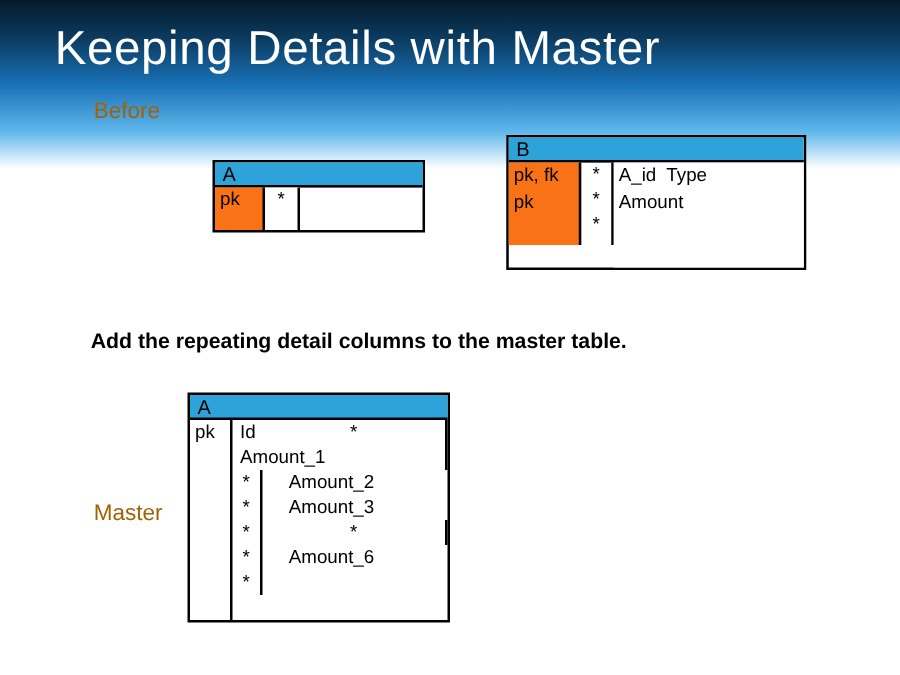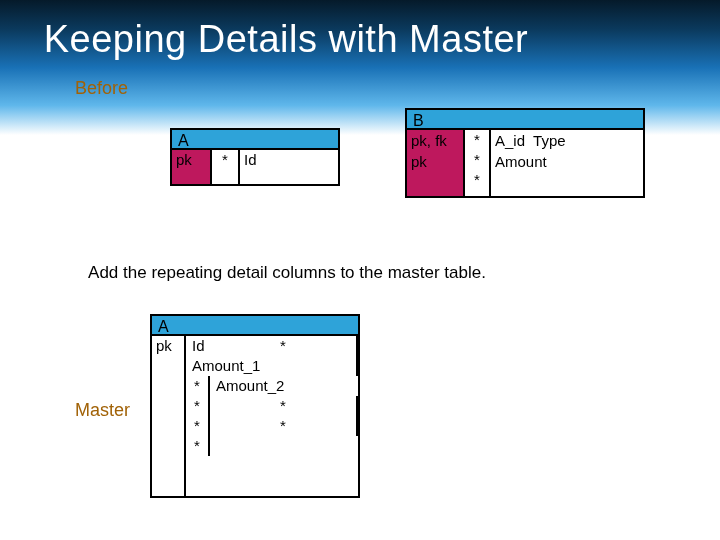--- a/index.html
+++ b/index.html
@@ -38,21 +38,21 @@
   }
   .label-before { top: 78px; left: 75px; }
   .label-after  { top: 400px; left: 75px; }
   .caption {
     position: absolute;
     top: 263px;
     left: 0;
     width: 574px;
     text-align: center;
     font-size: 17px;
-    font-weight: 400;
+    font-weight: 700;
     color: #000;
   }
   
   .entity {
     position: absolute;
     border: 2px solid #000;
     background: #fff;
   }
   .entity-title {
     background: #2ea3d9;
@@ -64,21 +64,21 @@
   }
   .entity-body {
     display: grid;
     font-size: 15px;
     line-height: 20px;
   }
   .cell {
     padding: 0 4px;
     white-space: pre-line;
   }
-  .col-key  { border-right: 2px solid #000; background: #be185d; }
+  .col-key  { border-right: 2px solid #000; background: #f97316; }
   .col-star { border-right: 2px solid #000; background: #fff; text-align: center; }
   .col-attr { background: #fff; }
 
   
   .entA-before { top: 128px; left: 170px; width: 170px; }
   .entA-before .entity-body { grid-template-columns: 40px 28px 1fr; }
   .entA-before .entity-body .cell { height: 34px; }
 
   
   .entB-before { top: 108px; left: 405px; width: 240px; }
@@ -104,51 +104,50 @@
     grid-row: 1 / span 8;
     border-right: 2px solid #000;
     padding: 0 4px;
   }
   .entA-after .attr-first {
     grid-row: 1 / span 2;
     padding: 0 6px;
     line-height: 20px;
   }
   .entA-after .star-c { border-right: 2px solid #000; text-align: center; }
-  .entA-after .attr-c { padding: 0 6px; }
+  .entA-after .attr-c { padding: 0 21px; }
 </style>
 </head>
 <body>
 
 <div class="header-bg"></div>
 <div class="title">Keeping Details with Master</div>
 
 <div class="label label-before">Before</div>
 <div class="label label-after">Master</div>
 
 <div class="entity entA-before">
   <div class="entity-title">A</div>
   <div class="entity-body">
     <div class="cell col-key">pk</div>
     <div class="cell col-star">*</div>
-    <div class="cell col-attr">Id</div>
   </div>
 </div>
 
 <div class="entity entB-before">
   <div class="entity-title">B</div>
   <div class="entity-body">
     <div class="cell col-key row1" style="grid-row:1/span 1;height:66px;line-height:21px;">pk, fk
 pk</div>
     <div class="col-star-stack" style="height:66px;">
       <span>*</span>
       <span>*</span>
       <span>*</span>
     </div>
-    <div class="cell col-attr row1" style="height:66px;line-height:21px;white-space:pre;">A_id  Type
+    <div class="cell col-attr row1" style="height:84px;line-height:21px;white-space:pre;">A_id  Type
 Amount</div>
   </div>
 </div>
 
 <div class="caption">Add the repeating detail columns to the master table.</div>
 
 <div class="entity entA-after">
   <div class="entity-title">A</div>
   <div class="entity-body">
     <div class="key-cell">pk</div>
@@ -156,23 +155,25 @@
     <div class="star-c">*</div>
     <div class="attr-first">Id
 Amount_1</div>
 
     <div class="star-c" style="grid-row:2;"></div>
 
     <div class="star-c">*</div>
     <div class="attr-c">Amount_2</div>
 
     <div class="star-c">*</div>
+    <div class="attr-c">Amount_3</div>
 
     <div class="star-c">*</div>
 
     <div class="star-c">*</div>
 
     <div class="star-c">*</div>
+    <div class="attr-c">Amount_6</div>
 
     <div class="star-c">*</div>
     <div class="attr-c"></div>
   </div>
 </div>
 
 </body></html>

